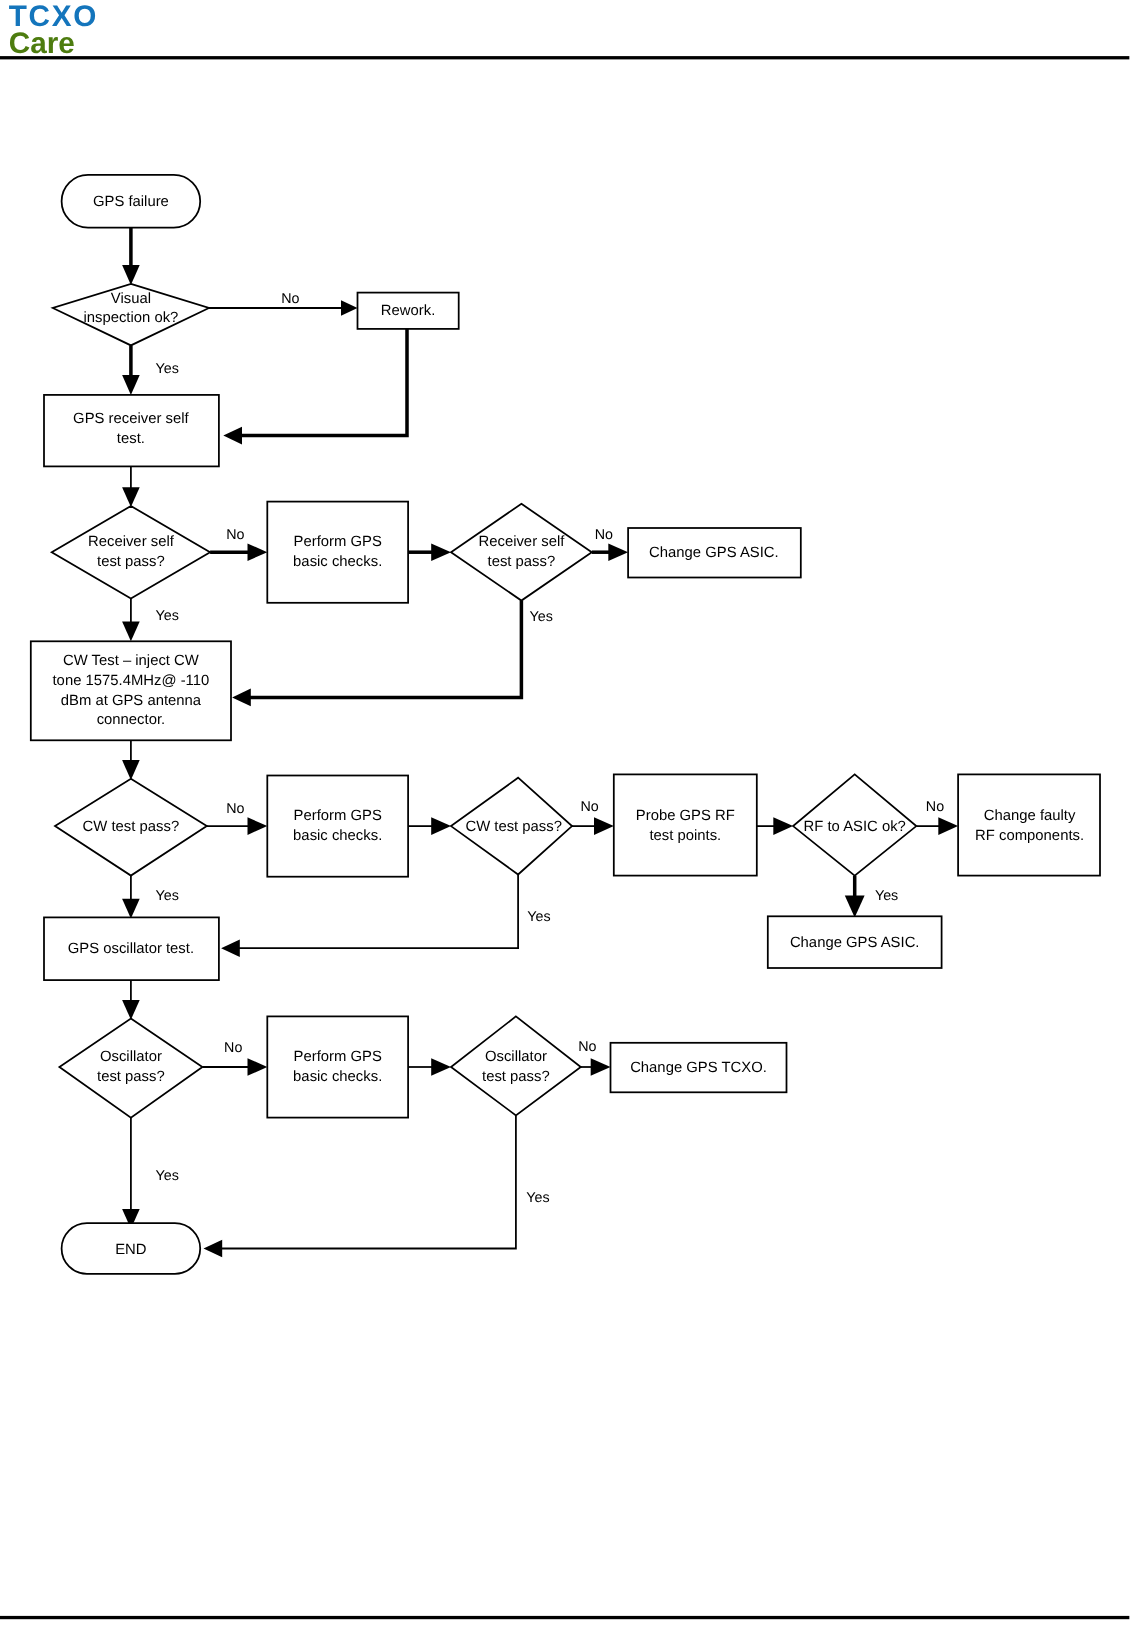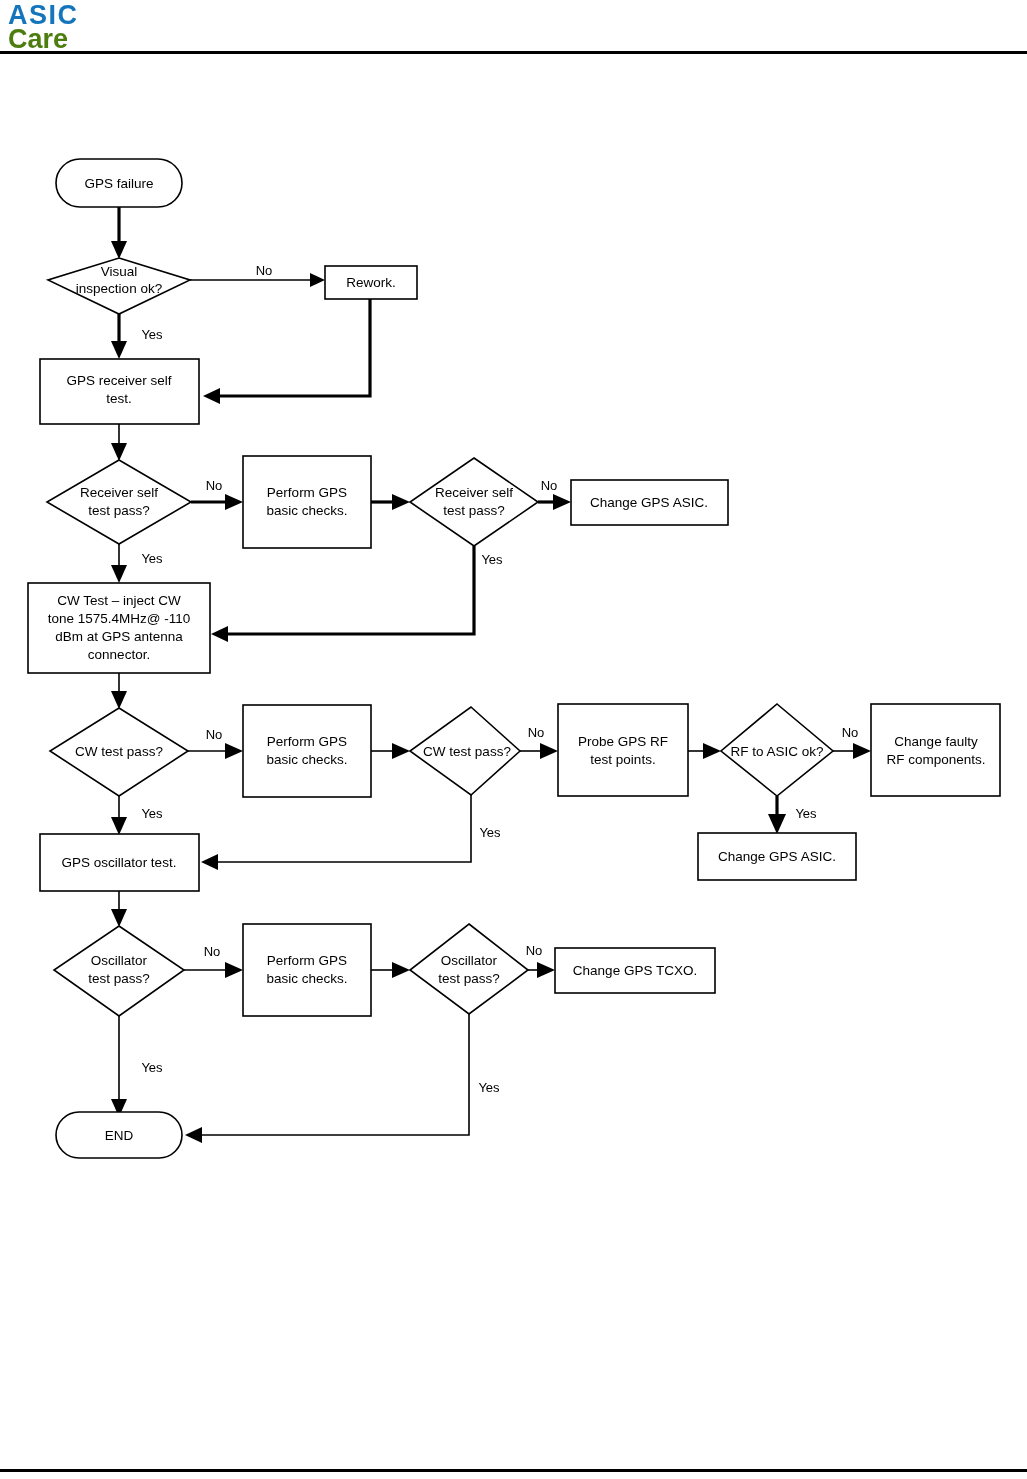--- a/index.html
+++ b/index.html
@@ -97,21 +97,21 @@
     dominant-baseline: middle;
   }
 </style>
 </head>
 <body>
 
 <div id="page">
 
   <div id="header">
     <div id="logo">
-      <span class="nokia-word">ASIC</span>
+      <span class="nokia-word">TCXO</span>
       <span class="care-word">Care</span>
     </div>
     <div class="rule" id="header-rule"></div>
   </div>
 
   <div id="flow-canvas">
   <svg width="1027" height="1479" viewBox="0 0 1027 1479" xmlns="http://www.w3.org/2000/svg">
 
     <g>
       <path class="edge-line bold" d="M119,207 L119,246"></path>

